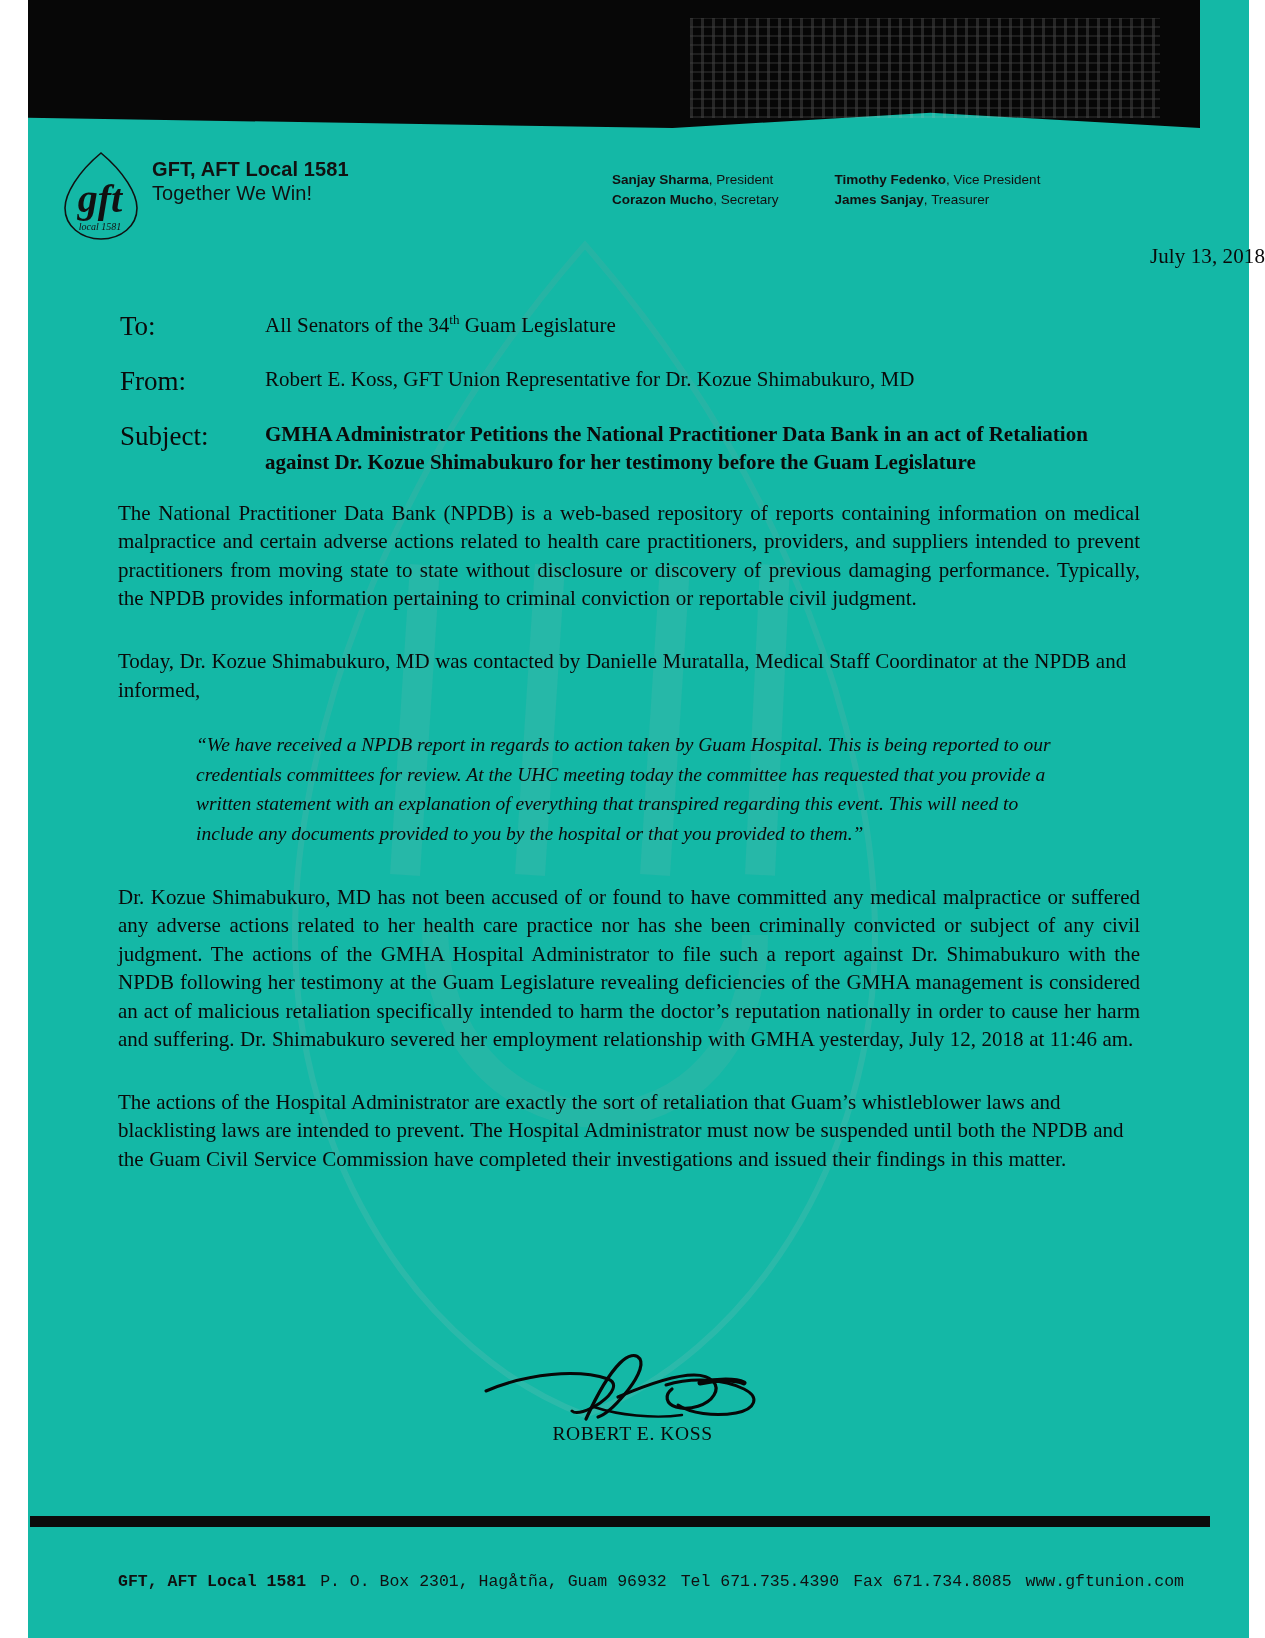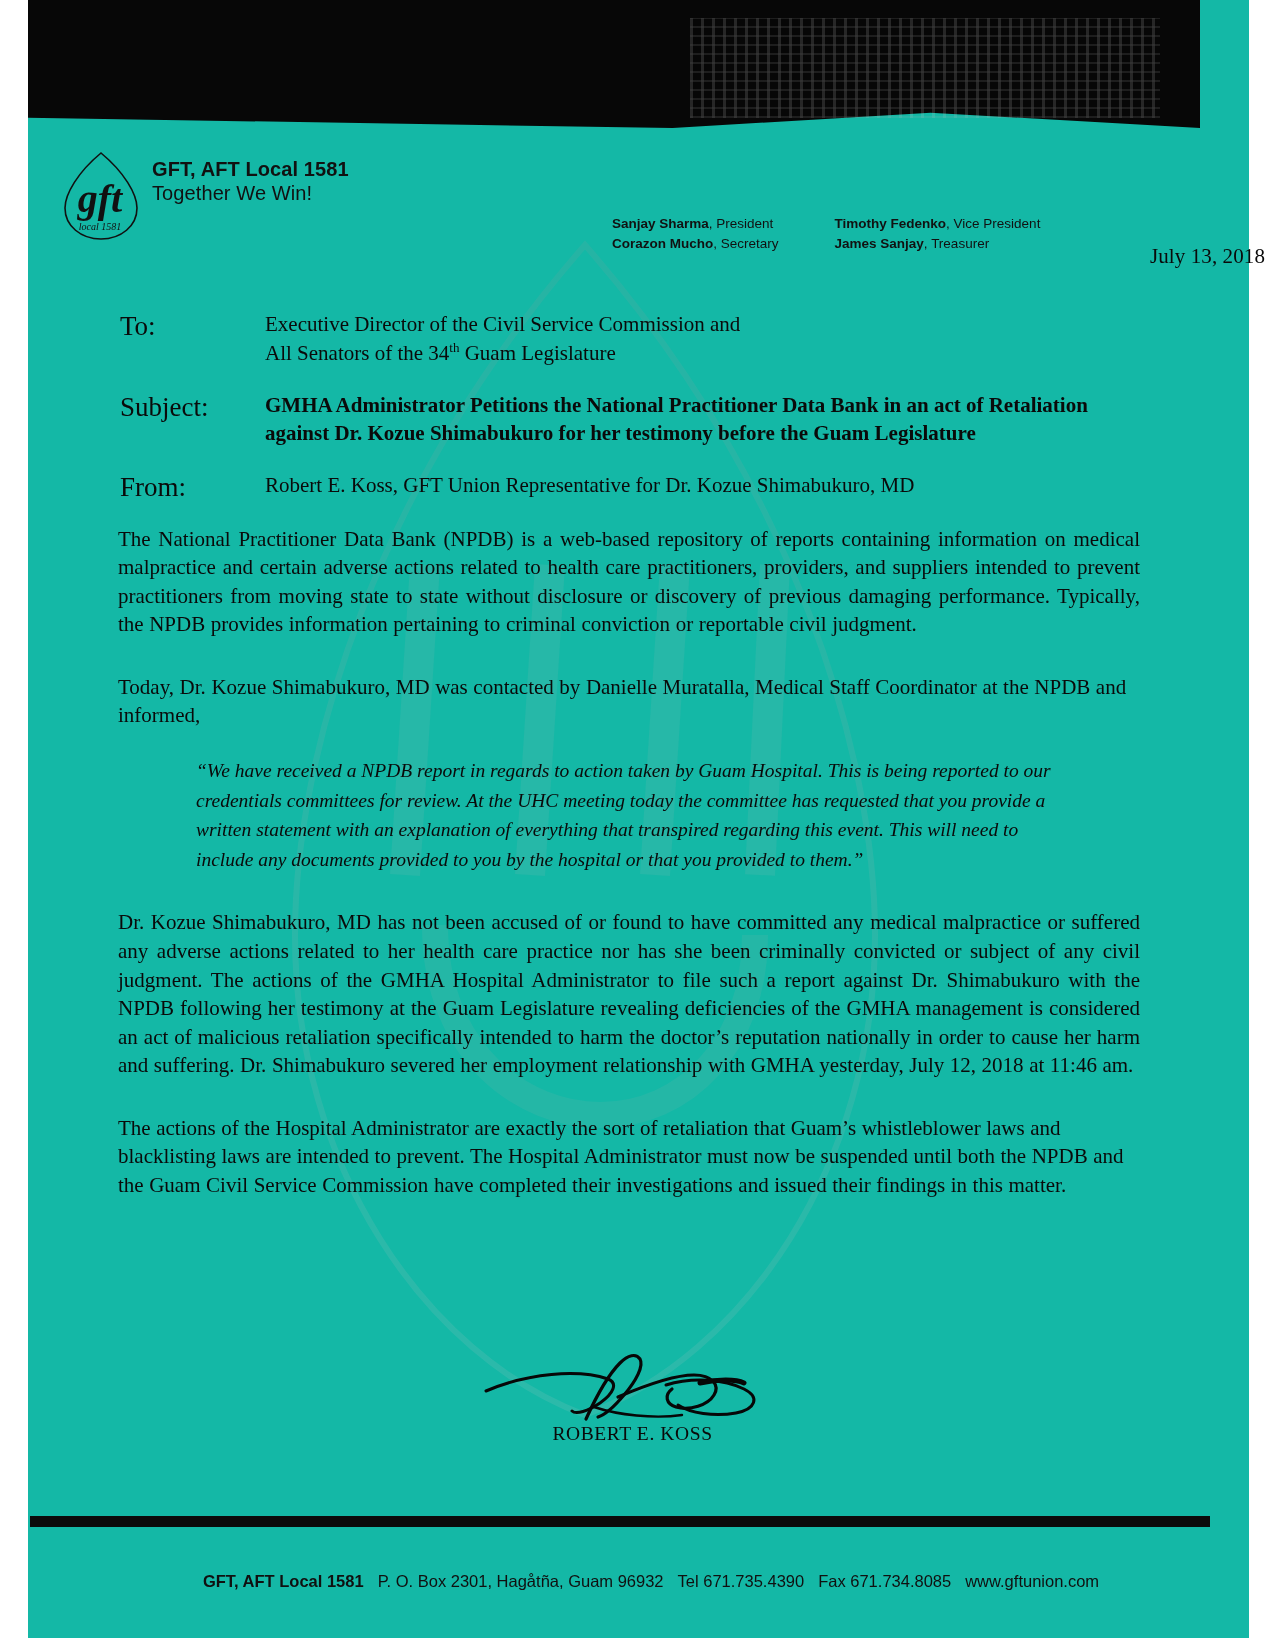--- a/index.html
+++ b/index.html
@@ -112,21 +112,21 @@
     position: absolute;
     left: 612px;
     top: 20px;
     display: flex;
     gap: 56px;
     font-family: "Liberation Sans", sans-serif;
     font-size: 13.5px;
     line-height: 1.48;
     color: #111;
   }
-  .officers .col { white-space: nowrap; margin-top: 44px; }
+  .officers .col { white-space: nowrap; }
   .officers b { font-weight: bold; }
 
   
   .content {
     position: absolute;
     left: 0; right: 0;
     top: 244px;
     z-index: 3;
   }
   .date-line {
@@ -200,21 +200,21 @@
     width: 1180px;
     height: 11px;
     background: #0b0b0b;
     z-index: 3;
   }
   .footer-text {
     position: absolute;
     left: 0; right: 0;
     top: 1572px;
     text-align: center;
-    font-family: Liberation Sans, sans-serif;
+    font-family: Liberation Mono, monospace;
     font-size: 16.5px;
     color: #101010;
     white-space: nowrap;
     z-index: 3;
     padding-left: 37px;
   }
   .footer-text b { font-weight: bold; }
   .footer-text .seg { margin-left: 14px; }
 </style>
 </head>
@@ -274,33 +274,32 @@
   </div>
 
   <div class="content">
 
     <div class="date-line">July 13, 2018</div>
 
     <div class="field-block">
       <div class="field-row">
         <div class="field-label">To:</div>
         <div class="field-value">
-          <div>Executive Director of the Civil Service Commission and</div>
           <div><span>All Senators of the 34</span><sup>th</sup><span> Guam Legislature</span></div>
         </div>
+      </div>
+
+      <div class="field-row" style="margin-top:24px;">
+        <div class="field-label">From:</div>
+        <div class="field-value">Robert E. Koss, GFT Union Representative for Dr. Kozue Shimabukuro, MD</div>
       </div>
 
       <div class="field-row" style="margin-top:24px;">
         <div class="field-label">Subject:</div>
         <div class="field-value bold">GMHA Administrator Petitions the National Practitioner Data Bank in an act of Retaliation against Dr. Kozue Shimabukuro for her testimony before the Guam Legislature</div>
-      </div>
-
-      <div class="field-row" style="margin-top:24px;">
-        <div class="field-label">From:</div>
-        <div class="field-value">Robert E. Koss, GFT Union Representative for Dr. Kozue Shimabukuro, MD</div>
       </div>
     </div>
 
     <div class="paras">
       <p class="body-para">The National Practitioner Data Bank (NPDB) is a web-based repository of reports containing information on medical malpractice and certain adverse actions related to health care practitioners, providers, and suppliers intended to prevent practitioners from moving state to state without disclosure or discovery of previous damaging performance.   Typically, the NPDB provides information pertaining to criminal conviction or reportable civil judgment.</p>
       <p class="body-para ragged" style="margin-top:34px;">Today, Dr. Kozue Shimabukuro, MD was contacted by Danielle Muratalla, Medical Staff Coordinator at the NPDB and informed,</p>
       <div class="quote">“We have received a NPDB report in regards to action taken by Guam Hospital. This is being reported to our credentials committees for review. At the UHC meeting today the committee has requested that you provide a written statement with an explanation of everything that transpired regarding this event. This will need to include any documents provided to you by the hospital or that you provided to them.”</div>
       <p class="body-para" style="margin-top:34px;">Dr. Kozue Shimabukuro, MD has not been accused of or found to have committed any medical malpractice or suffered any adverse actions related to her health care practice nor has she been criminally convicted or subject of any civil judgment.   The actions of the GMHA Hospital Administrator to file such a report against Dr. Shimabukuro with the NPDB following her testimony at the Guam Legislature revealing deficiencies of the GMHA management is considered an act of malicious retaliation specifically intended to harm the doctor’s reputation nationally in order to cause her harm and suffering.    Dr. Shimabukuro severed her employment relationship with GMHA yesterday, July 12, 2018 at 11:46 am.</p>
       <p class="body-para ragged" style="margin-top:34px;">The actions of the Hospital Administrator are exactly the sort of retaliation that Guam’s whistleblower laws and blacklisting laws are intended to prevent. The Hospital Administrator must now be suspended until both the NPDB and the Guam Civil Service Commission have completed their investigations and issued their findings in this matter.</p>
     </div>

